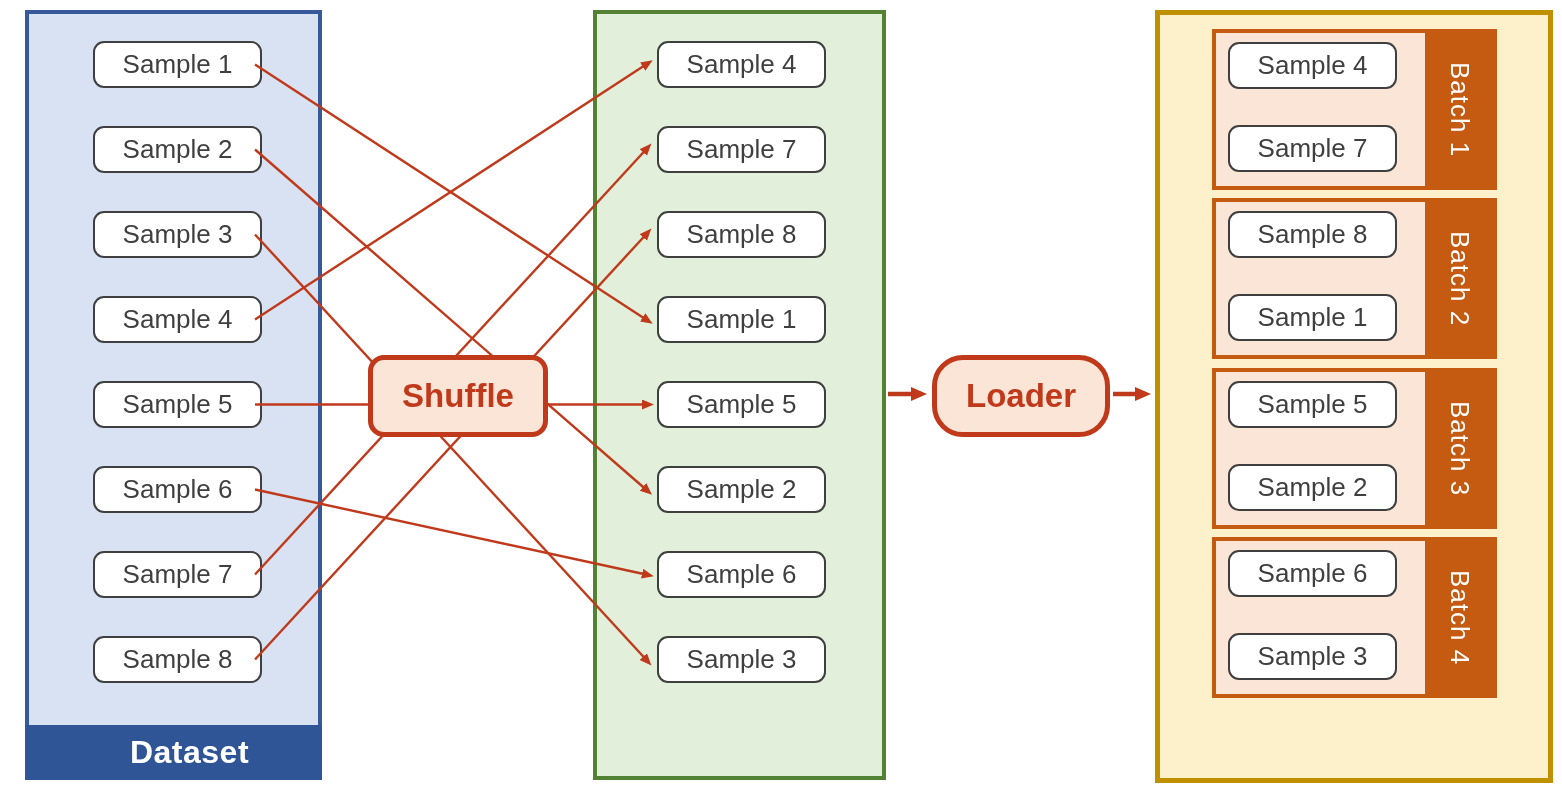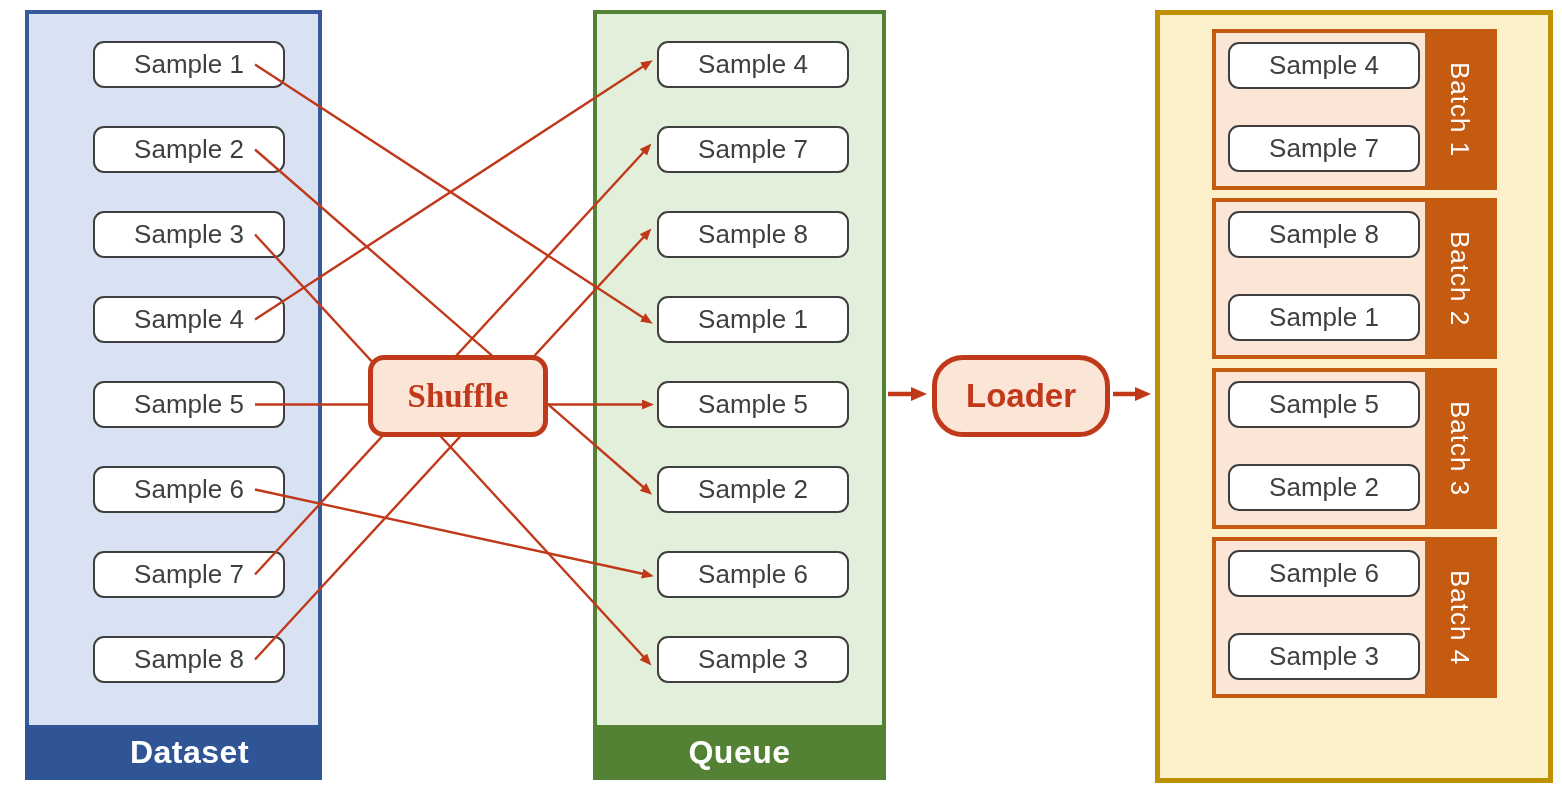--- a/index.html
+++ b/index.html
@@ -30,21 +30,21 @@
     position: absolute; left: -4px; right: -4px; bottom: -4px; height: 55px;
     display: flex; align-items: center; justify-content: center;
     color: #ffffff; font-size: 32px; font-weight: bold; letter-spacing: 0.5px;
   }
   .footer-dataset { background: #2F5597; padding-left: 32px; }
   .footer-queue { background: #548235; }
   .footer-iterable { background: #BF9000; left: -5px; right: -5px; bottom: -5px; height: 56px; }
 
   
   .sample {
-    position: absolute; width: 192px; height: 47px; box-sizing: border-box;
+    position: absolute; width: 169px; height: 47px; box-sizing: border-box;
     background: #ffffff; border: 2px solid #3F3F3F; border-radius: 11px;
     display: flex; align-items: center; justify-content: center;
     font-size: 26px; color: #3F3F3F; white-space: nowrap;
   }
   .col-dataset .sample { left: 64px; }
   .col-queue .sample { left: 60px; }
   .r0 { top: 27px; } .r1 { top: 112px; } .r2 { top: 197px; } .r3 { top: 282px; }
   .r4 { top: 367px; } .r5 { top: 452px; } .r6 { top: 537px; } .r7 { top: 622px; }
 
   
@@ -64,21 +64,21 @@
     letter-spacing: 1px; white-space: nowrap;
   }
 
   
   .node {
     position: absolute; box-sizing: border-box; z-index: 10;
     background: #FBE5D6; border: 5px solid #C0391B; border-radius: 16px;
     display: flex; align-items: center; justify-content: center;
     font-size: 33px; font-weight: bold; color: #C0391B;
   }
-  .node-shuffle { left: 368px; top: 355px; width: 180px; height: 82px; font-family: Liberation Serif, serif; }
+  .node-shuffle { left: 368px; top: 355px; width: 180px; height: 82px; }
   .node-loader  { left: 932px; top: 355px; width: 178px; height: 82px; border-radius: 31px; }
 
   
   .overlay {
     position: absolute; left: 0; top: 0; width: 1562px; height: 786px;
     z-index: 5; pointer-events: none;
   }
   .overlay line { stroke: #C0391B; }
   .conn-thin { stroke-width: 2.4px; }
   .conn-thick { stroke-width: 4.5px; }
@@ -102,21 +102,20 @@
 
   <div class="col col-queue">
     <div class="sample r0">Sample 4</div>
     <div class="sample r1">Sample 7</div>
     <div class="sample r2">Sample 8</div>
     <div class="sample r3">Sample 1</div>
     <div class="sample r4">Sample 5</div>
     <div class="sample r5">Sample 2</div>
     <div class="sample r6">Sample 6</div>
     <div class="sample r7">Sample 3</div>
-    <div class="col-footer footer-queue">Queue</div>
   </div>
 
   <div class="col col-iterable">
     <div class="batch b0">
       <div class="sample bs0">Sample 4</div>
       <div class="sample bs1">Sample 7</div>
       <div class="batch-bar">
         <span class="batch-label">Batch 1</span>
       </div>
     </div>

